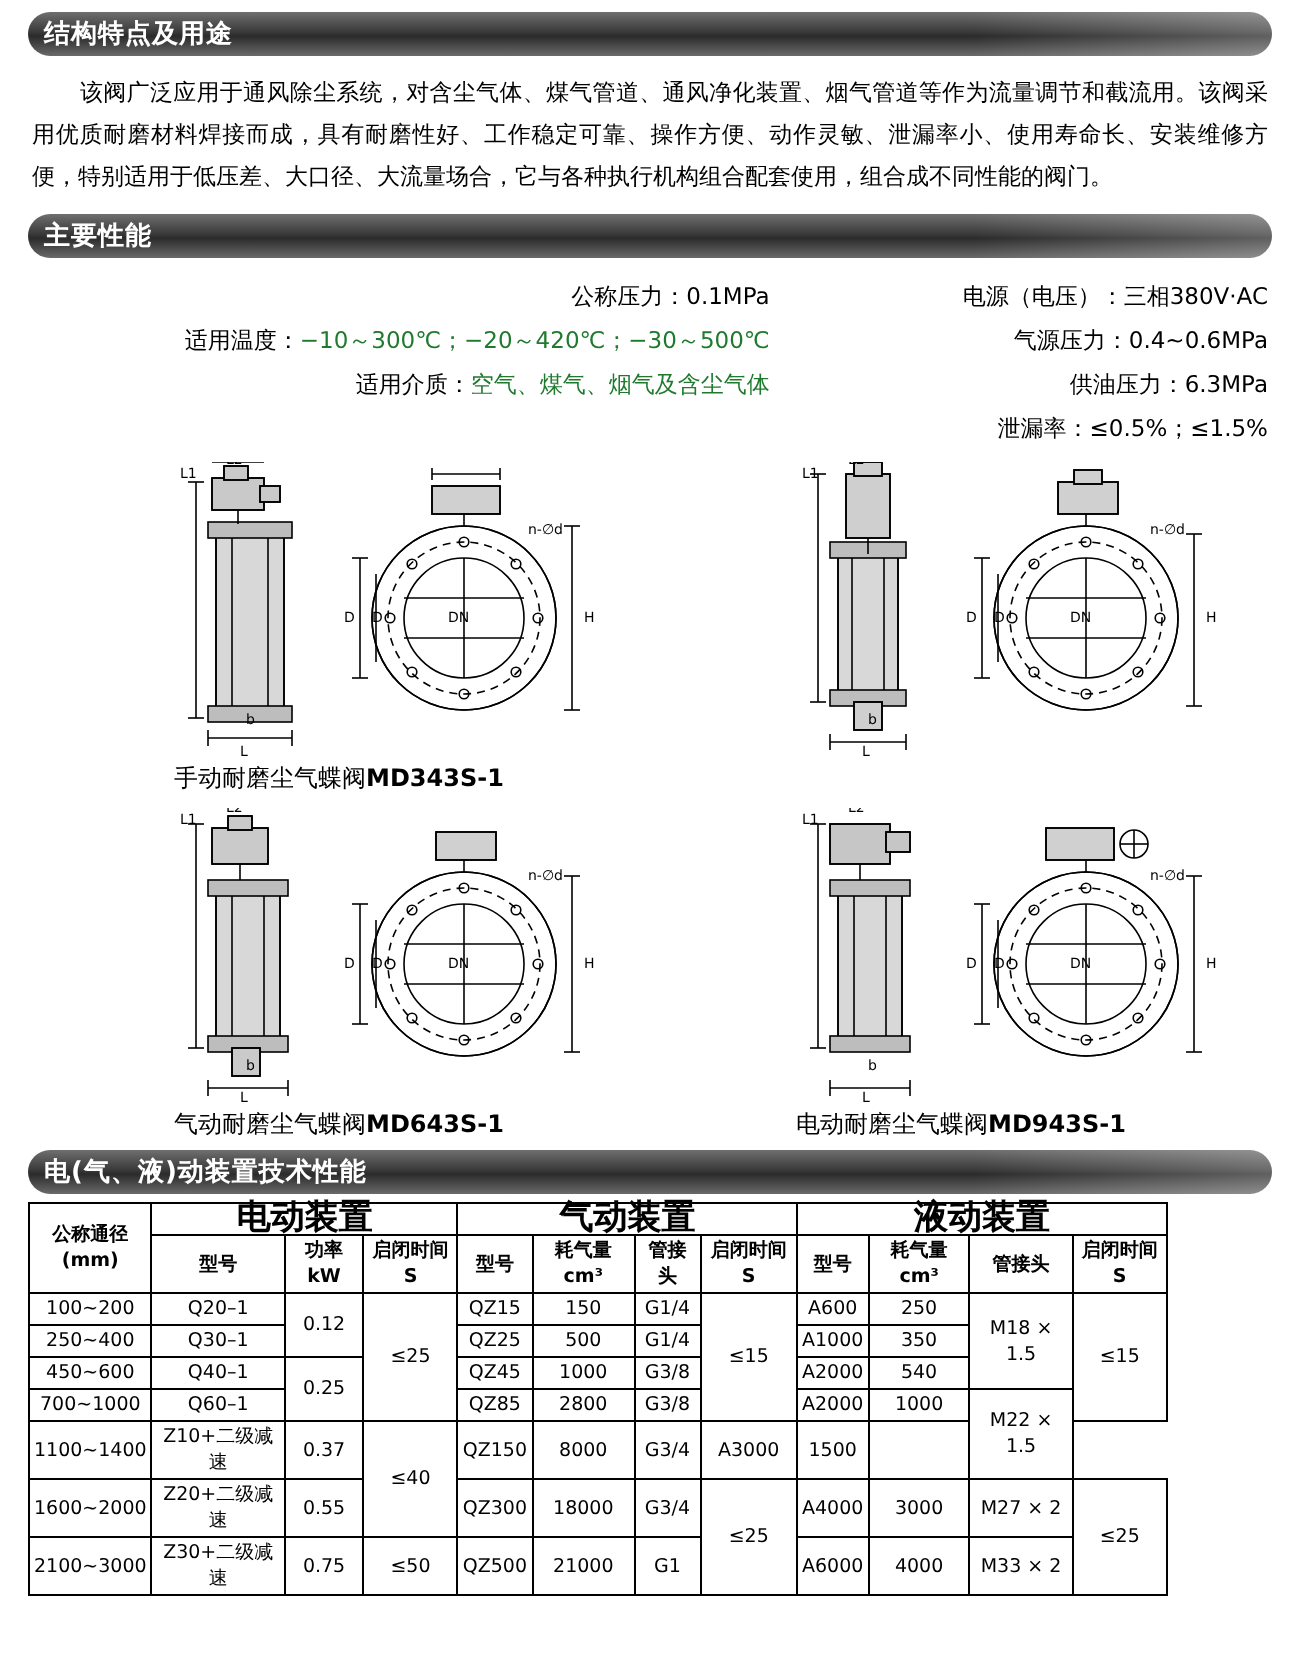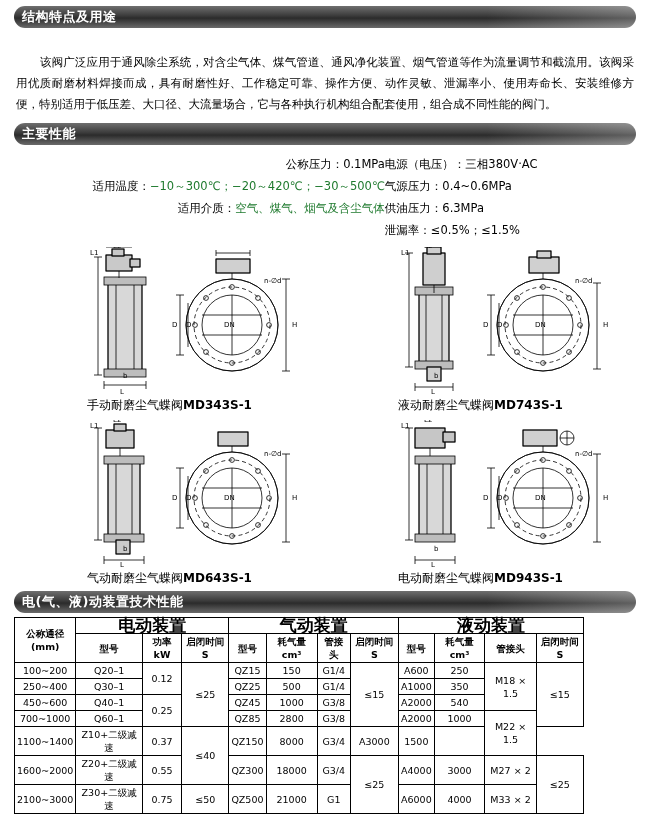--- a/index.html
+++ b/index.html
@@ -27,28 +27,28 @@
     letter-spacing: .5px;
   }
   .sec-bar .tail {
     position:absolute; right:0; top:0; bottom:0; width: 150px;
     background: linear-gradient(to right, rgba(255,255,255,0) 0%, rgba(255,255,255,.25) 100%);
   }
 
   
   .para {
     font-size: 11.5px; line-height: 21px; text-align: justify;
-    padding: 24px 2px 2px 2px; text-indent: 24px;
+    padding: 8px 2px 2px 2px; text-indent: 24px;
   }
 
   
   .perf { display:flex; padding: 8px 2px 0 2px; font-size: 11.5px; }
   .perf .col { }
   .perf .col.left { width: 370px; text-align: right; }
-  .perf .col.right { width: 250px; }
+  .perf .col.right { width: 250px; text-align: right; }
   .perf .row { line-height: 22px; white-space: nowrap; }
   .grn { color: #1f7a2e; }
 
   
   .figs { position: relative; margin-top: 6px; }
   .figrow { display:flex; justify-content: space-around; }
   .fig { width: 300px; text-align:center; position: relative; }
   .figcap { font-size: 12px; margin-top: 2px; }
   .figcap b { font-weight: bold; }
 
@@ -251,23 +251,20 @@
             <text x="70" y="8">L1</text>
             <text x="272" y="80">H</text>
             <text x="100" y="147">L</text>
             <text x="103" y="131">b</text>
             <text x="152" y="80">D</text>
             <text x="166" y="80">D</text>
             <text x="244" y="36">n-∅d</text>
             <text x="204" y="80">DN</text>
           </g>
         </svg>
-        <div class="figcap">
-          <span>液动耐磨尘气蝶阀</span><b>MD743S-1</b>
-        </div>
       </div>
     </div>
 
     <div class="figrow" style="margin-top:6px;">
 
       <div class="fig">
         <svg width="300" height="148" viewBox="0 0 300 148">
           <g stroke="#000" fill="none" stroke-width="0.8">
             <rect x="88" y="42" width="32" height="74" fill="#d8d8d8"></rect>
             <rect x="88" y="42" width="32" height="74"></rect>

